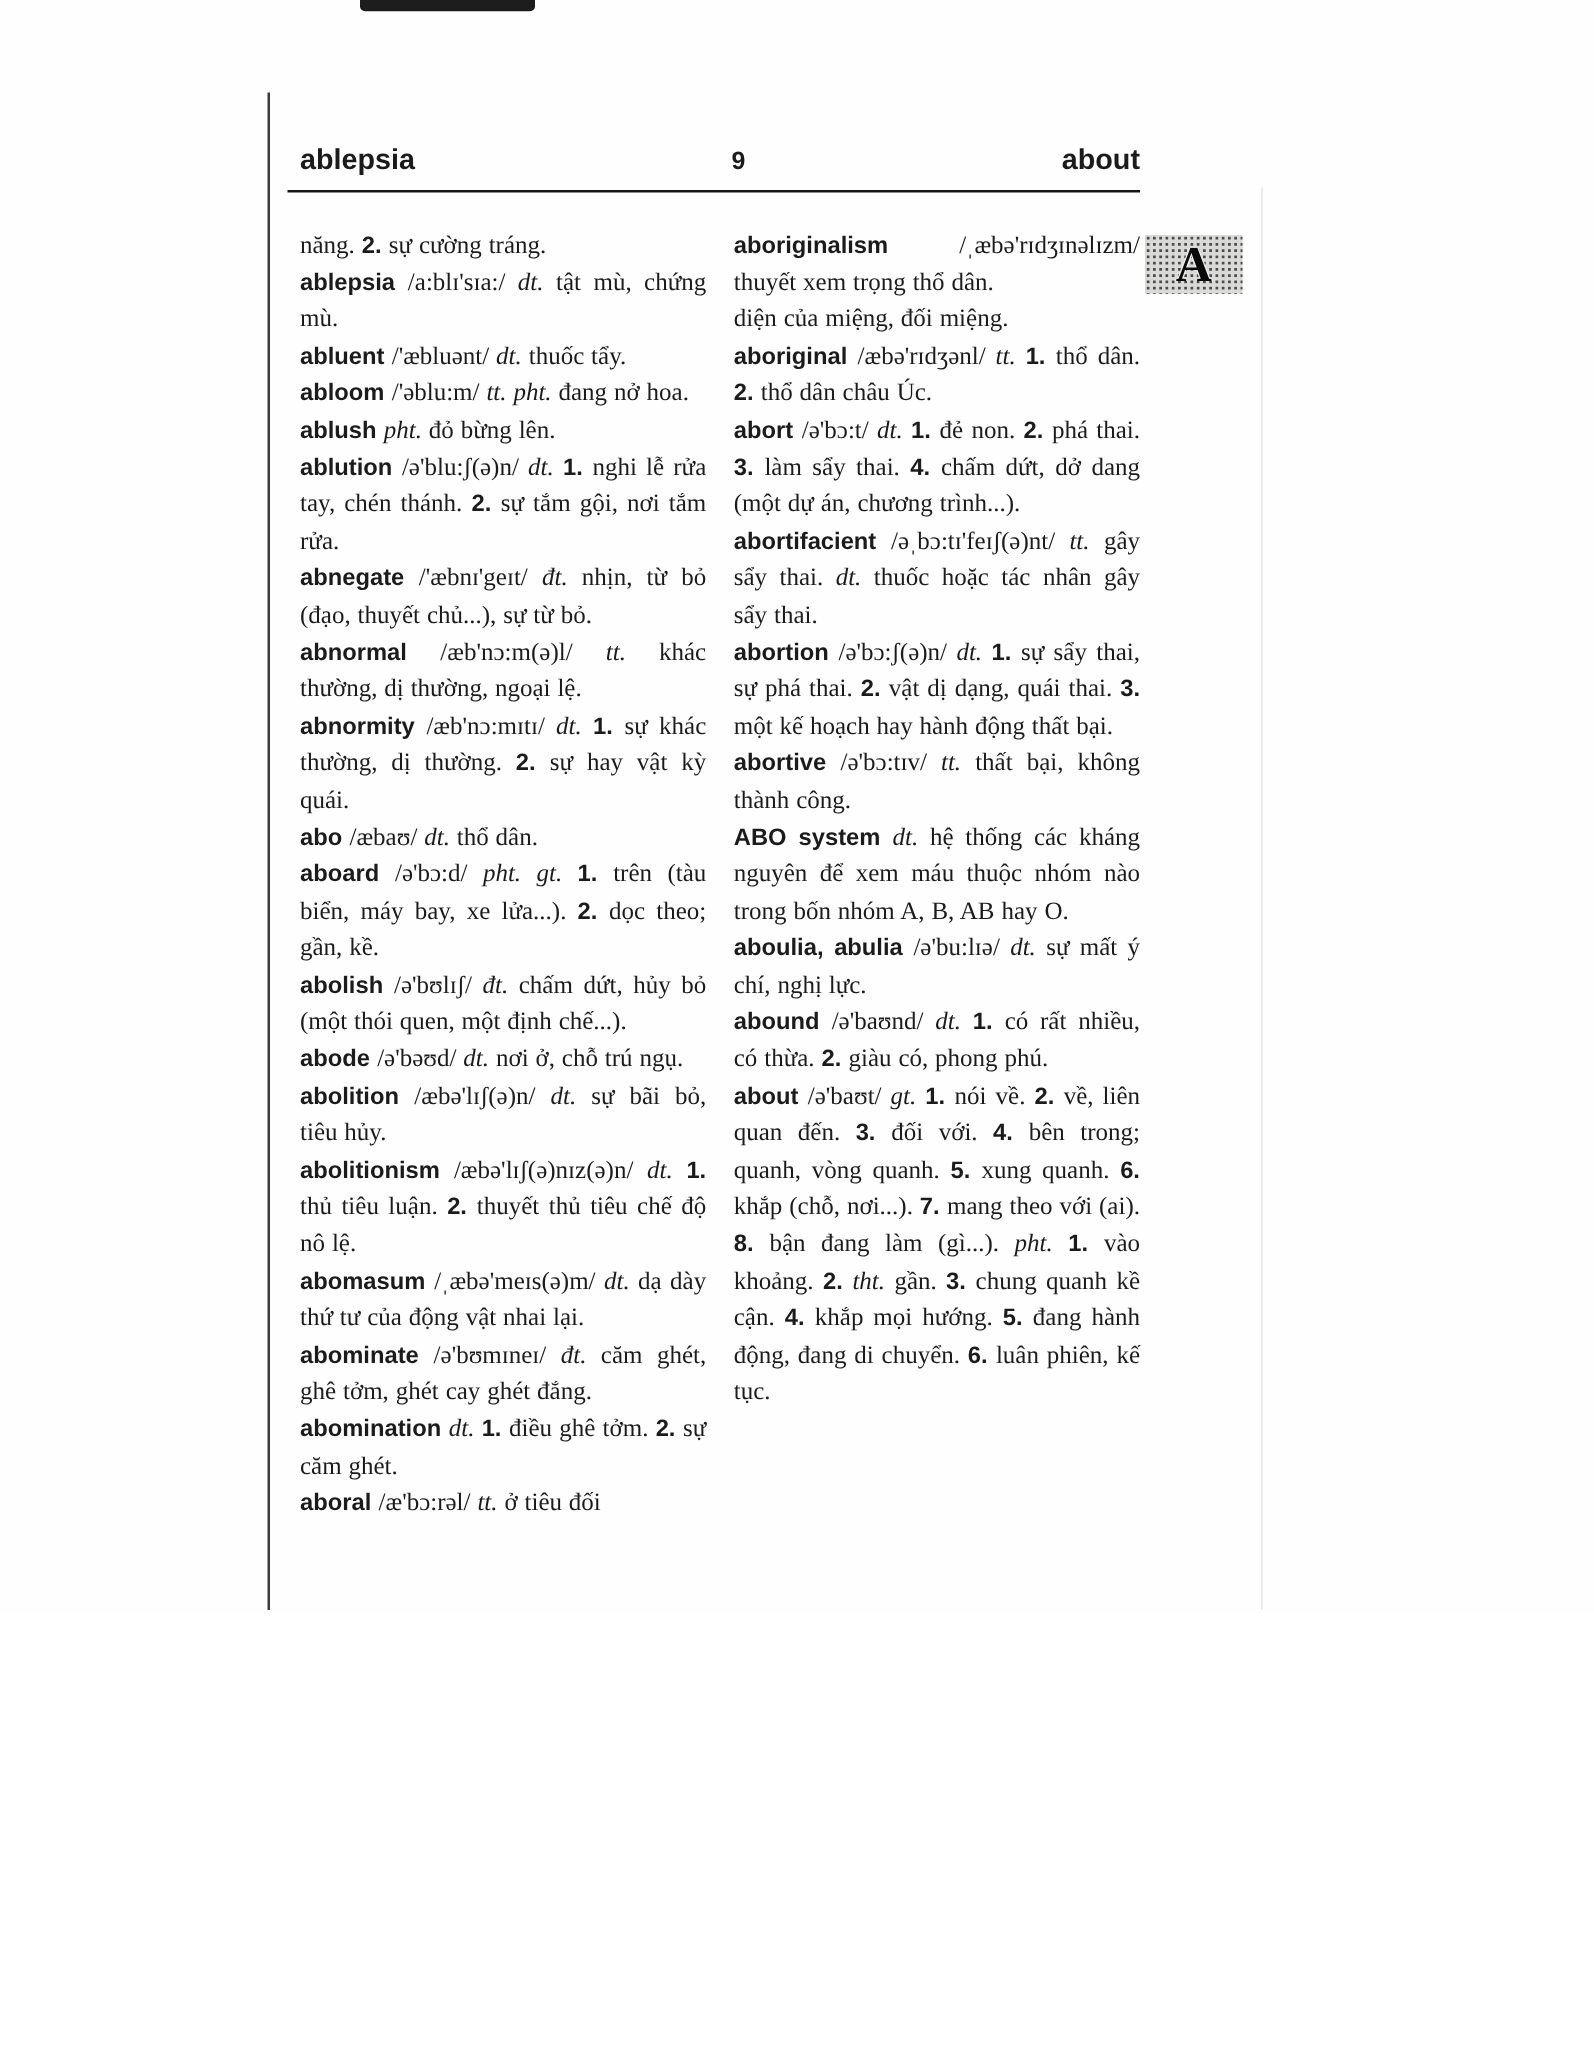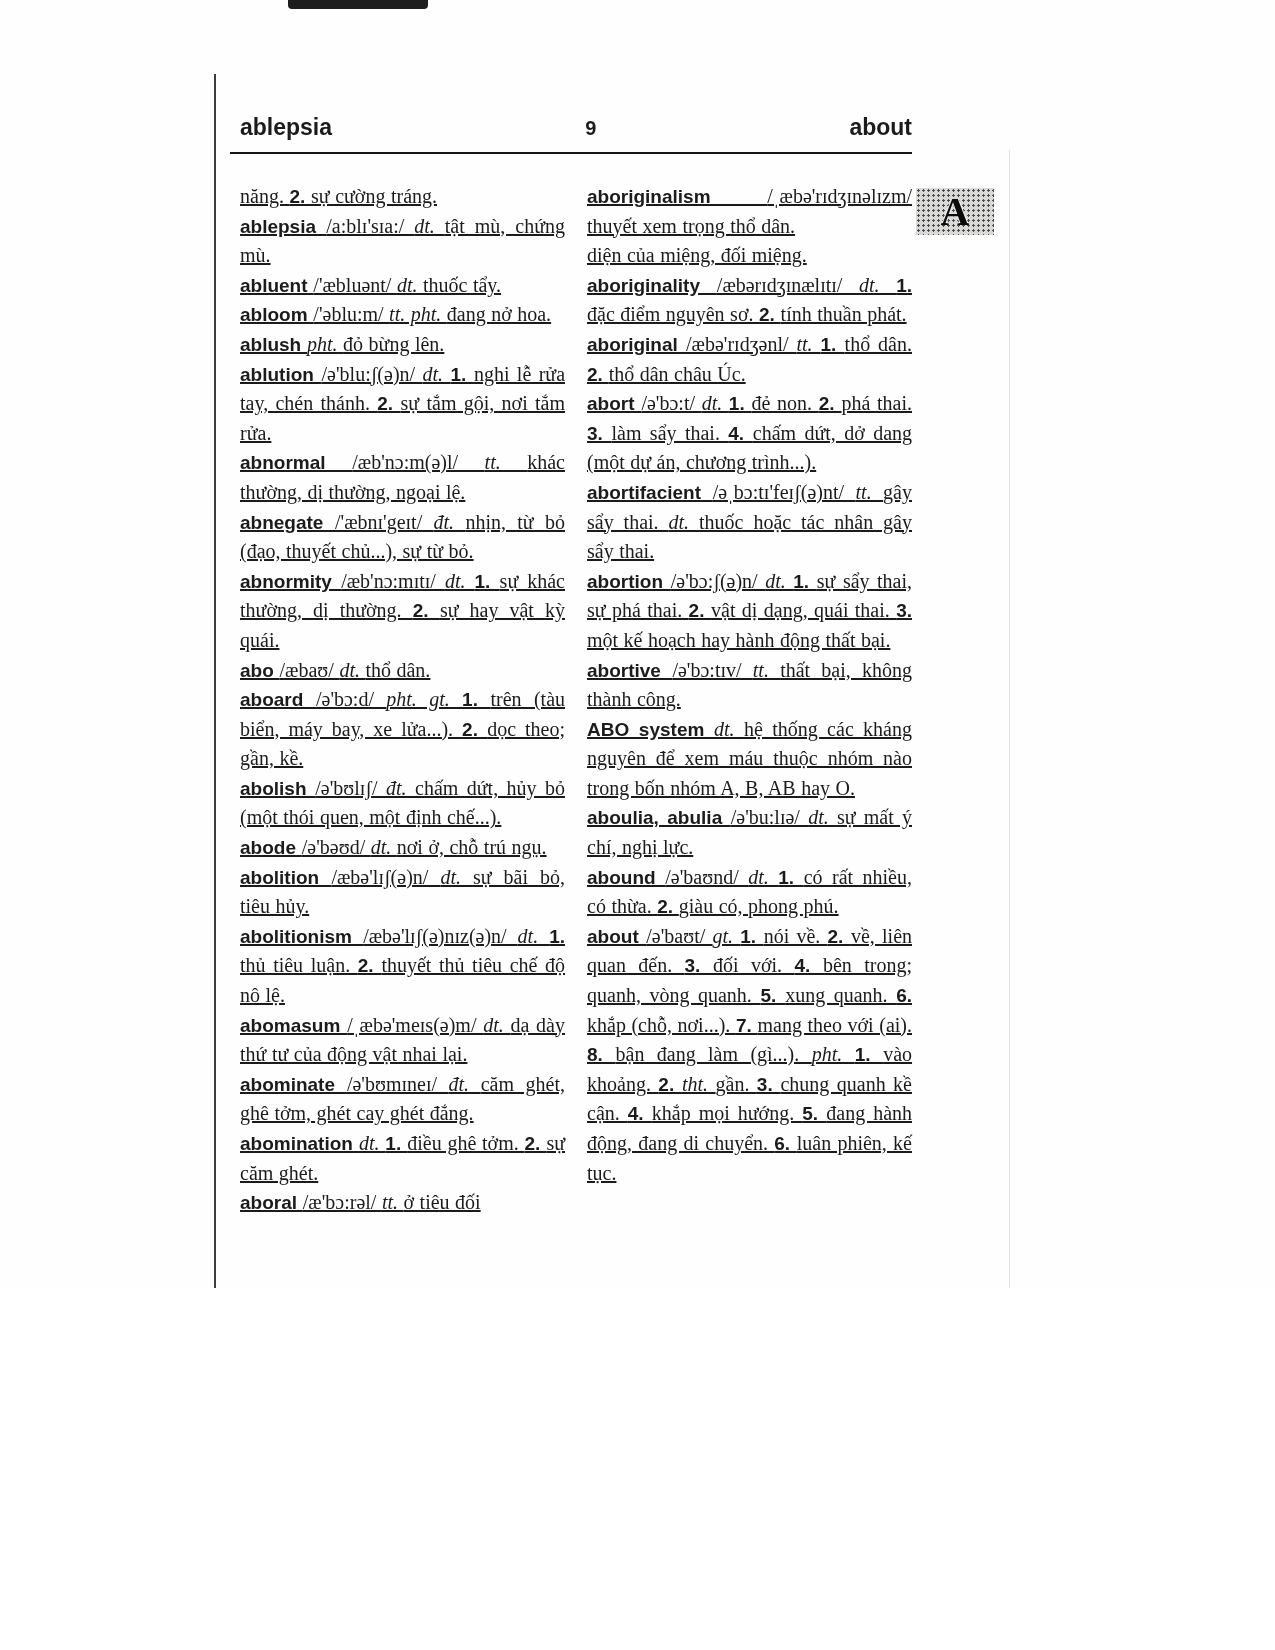--- a/index.html
+++ b/index.html
@@ -26,21 +26,21 @@
       background-image:radial-gradient(circle,#4a4a4a 1.1px,transparent 1.35px);
       background-size:5px 5px;
       display:flex;align-items:center;justify-content:center;}
   .letter-tab span{font-family:"Liberation Serif", serif;font-weight:700;font-size:40px;color:#0a0a0a;
       text-shadow:1px 0 0 #f2f2f2,-1px 0 0 #f2f2f2;}
 
   
   .columns{position:absolute;left:240px;top:182px;width:672px;display:flex;gap:22px;}
   .col{width:325px;}
   p.entry{margin:0;padding:0;text-align:justify;font-size:20px;line-height:29.6px;
-          word-spacing:0.5px;text-decoration:underline;}
+          word-spacing:0.5px;}
   .hw{font-family:"Liberation Sans", sans-serif;font-weight:700;font-size:19px;}
   .it{font-style:italic;}
   .tx{}
 </style>
 </head>
 <body>
 
 <div id="page">
 
   <div class="spine-line"></div>
@@ -61,38 +61,37 @@
   </div>
 
   <div class="columns">
     <div class="col" id="col-left">
         <p class="entry"><span class="tx">năng. </span><span class="hw">2. </span><span class="tx">sự cường tráng.</span></p>
         <p class="entry"><span class="hw">ablepsia </span><span class="tx">/a:blɪ'sɪa:/ </span><span class="it">dt. </span><span class="tx">tật mù, chứng mù.</span></p>
         <p class="entry"><span class="hw">abluent </span><span class="tx">/'æbluənt/ </span><span class="it">dt. </span><span class="tx">thuốc tẩy.</span></p>
         <p class="entry"><span class="hw">abloom </span><span class="tx">/'əblu:m/ </span><span class="it">tt. pht. </span><span class="tx">đang nở hoa.</span></p>
         <p class="entry"><span class="hw">ablush </span><span class="it">pht. </span><span class="tx">đỏ bừng lên.</span></p>
         <p class="entry"><span class="hw">ablution </span><span class="tx">/ə'blu:ʃ(ə)n/ </span><span class="it">dt. </span><span class="hw">1. </span><span class="tx">nghi lễ rửa tay, chén thánh. </span><span class="hw">2. </span><span class="tx">sự tắm gội, nơi tắm rửa.</span></p>
+        <p class="entry"><span class="hw">abnegate </span><span class="tx">/'æbnɪ'geɪt/ </span><span class="it">đt. </span><span class="tx">nhịn, từ bỏ (đạo, thuyết chủ...), sự từ bỏ.</span></p>
         <p class="entry"><span class="hw">abnormal </span><span class="tx">/æb'nɔ:m(ə)l/ </span><span class="it">tt. </span><span class="tx">khác thường, dị thường, ngoại lệ.</span></p>
-        <p class="entry"><span class="hw">abnegate </span><span class="tx">/'æbnɪ'geɪt/ </span><span class="it">đt. </span><span class="tx">nhịn, từ bỏ (đạo, thuyết chủ...), sự từ bỏ.</span></p>
         <p class="entry"><span class="hw">abnormity </span><span class="tx">/æb'nɔ:mɪtɪ/ </span><span class="it">dt. </span><span class="hw">1. </span><span class="tx">sự khác thường, dị thường. </span><span class="hw">2. </span><span class="tx">sự hay vật kỳ quái.</span></p>
         <p class="entry"><span class="hw">abo </span><span class="tx">/æbaʊ/ </span><span class="it">dt. </span><span class="tx">thổ dân.</span></p>
         <p class="entry"><span class="hw">aboard </span><span class="tx">/ə'bɔ:d/ </span><span class="it">pht. gt. </span><span class="hw">1. </span><span class="tx">trên (tàu biển, máy bay, xe lửa...). </span><span class="hw">2. </span><span class="tx">dọc theo; gần, kề.</span></p>
         <p class="entry"><span class="hw">abolish </span><span class="tx">/ə'bʊlɪʃ/ </span><span class="it">đt. </span><span class="tx">chấm dứt, hủy bỏ (một thói quen, một định chế...).</span></p>
         <p class="entry"><span class="hw">abode </span><span class="tx">/ə'bəʊd/ </span><span class="it">dt. </span><span class="tx">nơi ở, chỗ trú ngụ.</span></p>
         <p class="entry"><span class="hw">abolition </span><span class="tx">/æbə'lɪʃ(ə)n/ </span><span class="it">dt. </span><span class="tx">sự bãi bỏ, tiêu hủy.</span></p>
         <p class="entry"><span class="hw">abolitionism </span><span class="tx">/æbə'lɪʃ(ə)nɪz(ə)n/ </span><span class="it">dt. </span><span class="hw">1. </span><span class="tx">thủ tiêu luận. </span><span class="hw">2. </span><span class="tx">thuyết thủ tiêu chế độ nô lệ.</span></p>
         <p class="entry"><span class="hw">abomasum </span><span class="tx">/ˌæbə'meɪs(ə)m/ </span><span class="it">dt. </span><span class="tx">dạ dày thứ tư của động vật nhai lại.</span></p>
         <p class="entry"><span class="hw">abominate </span><span class="tx">/ə'bʊmɪneɪ/ </span><span class="it">đt. </span><span class="tx">căm ghét, ghê tởm, ghét cay ghét đắng.</span></p>
         <p class="entry"><span class="hw">abomination </span><span class="it">dt. </span><span class="hw">1. </span><span class="tx">điều ghê tởm. </span><span class="hw">2. </span><span class="tx">sự căm ghét.</span></p>
         <p class="entry"><span class="hw">aboral </span><span class="tx">/æ'bɔ:rəl/ </span><span class="it">tt. </span><span class="tx">ở tiêu đối</span></p>
       </div>
     <div class="col" id="col-right">
         <p class="entry"><span class="hw">aboriginalism </span><span class="tx">/ˌæbə'rɪdʒɪnəlɪzm/ thuyết xem trọng thổ dân.</span></p>
         <p class="entry"><span class="tx">diện của miệng, đối miệng.</span></p>
-        <p class="entry"><span class="hw">aboriginality </span><span class="tx">/æbərɪdʒɪnælɪtɪ/ </span><span class="it">dt. </span><span class="hw">1. </span><span class="tx">đặc điểm nguyên sơ. </span><span class="hw">2. </span><span class="tx">tính thuần phát.</span></p>
         <p class="entry"><span class="hw">aboriginal </span><span class="tx">/æbə'rɪdʒənl/ </span><span class="it">tt. </span><span class="hw">1. </span><span class="tx">thổ dân. </span><span class="hw">2. </span><span class="tx">thổ dân châu Úc.</span></p>
         <p class="entry"><span class="hw">abort </span><span class="tx">/ə'bɔ:t/ </span><span class="it">dt. </span><span class="hw">1. </span><span class="tx">đẻ non. </span><span class="hw">2. </span><span class="tx">phá thai. </span><span class="hw">3. </span><span class="tx">làm sẩy thai. </span><span class="hw">4. </span><span class="tx">chấm dứt, dở dang (một dự án, chương trình...).</span></p>
         <p class="entry"><span class="hw">abortifacient </span><span class="tx">/əˌbɔ:tɪ'feɪʃ(ə)nt/ </span><span class="it">tt. </span><span class="tx">gây sẩy thai. </span><span class="it">dt. </span><span class="tx">thuốc hoặc tác nhân gây sẩy thai.</span></p>
         <p class="entry"><span class="hw">abortion </span><span class="tx">/ə'bɔ:ʃ(ə)n/ </span><span class="it">dt. </span><span class="hw">1. </span><span class="tx">sự sẩy thai, sự phá thai. </span><span class="hw">2. </span><span class="tx">vật dị dạng, quái thai. </span><span class="hw">3. </span><span class="tx">một kế hoạch hay hành động thất bại.</span></p>
         <p class="entry"><span class="hw">abortive </span><span class="tx">/ə'bɔ:tɪv/ </span><span class="it">tt. </span><span class="tx">thất bại, không thành công.</span></p>
         <p class="entry"><span class="hw">ABO system </span><span class="it">dt. </span><span class="tx">hệ thống các kháng nguyên để xem máu thuộc nhóm nào trong bốn nhóm A, B, AB hay O.</span></p>
         <p class="entry"><span class="hw">aboulia, abulia </span><span class="tx">/ə'bu:lɪə/ </span><span class="it">dt. </span><span class="tx">sự mất ý chí, nghị lực.</span></p>
         <p class="entry"><span class="hw">abound </span><span class="tx">/ə'baʊnd/ </span><span class="it">dt. </span><span class="hw">1. </span><span class="tx">có rất nhiều, có thừa. </span><span class="hw">2. </span><span class="tx">giàu có, phong phú.</span></p>
         <p class="entry"><span class="hw">about </span><span class="tx">/ə'baʊt/ </span><span class="it">gt. </span><span class="hw">1. </span><span class="tx">nói về. </span><span class="hw">2. </span><span class="tx">về, liên quan đến. </span><span class="hw">3. </span><span class="tx">đối với. </span><span class="hw">4. </span><span class="tx">bên trong; quanh, vòng quanh. </span><span class="hw">5. </span><span class="tx">xung quanh. </span><span class="hw">6. </span><span class="tx">khắp (chỗ, nơi...). </span><span class="hw">7. </span><span class="tx">mang theo với (ai). </span><span class="hw">8. </span><span class="tx">bận đang làm (gì...). </span><span class="it">pht. </span><span class="hw">1. </span><span class="tx">vào khoảng. </span><span class="hw">2. </span><span class="it">tht. </span><span class="tx">gần. </span><span class="hw">3. </span><span class="tx">chung quanh kề cận. </span><span class="hw">4. </span><span class="tx">khắp mọi hướng. </span><span class="hw">5. </span><span class="tx">đang hành động, đang di chuyển. </span><span class="hw">6. </span><span class="tx">luân phiên, kế tục.</span></p>
       </div>

